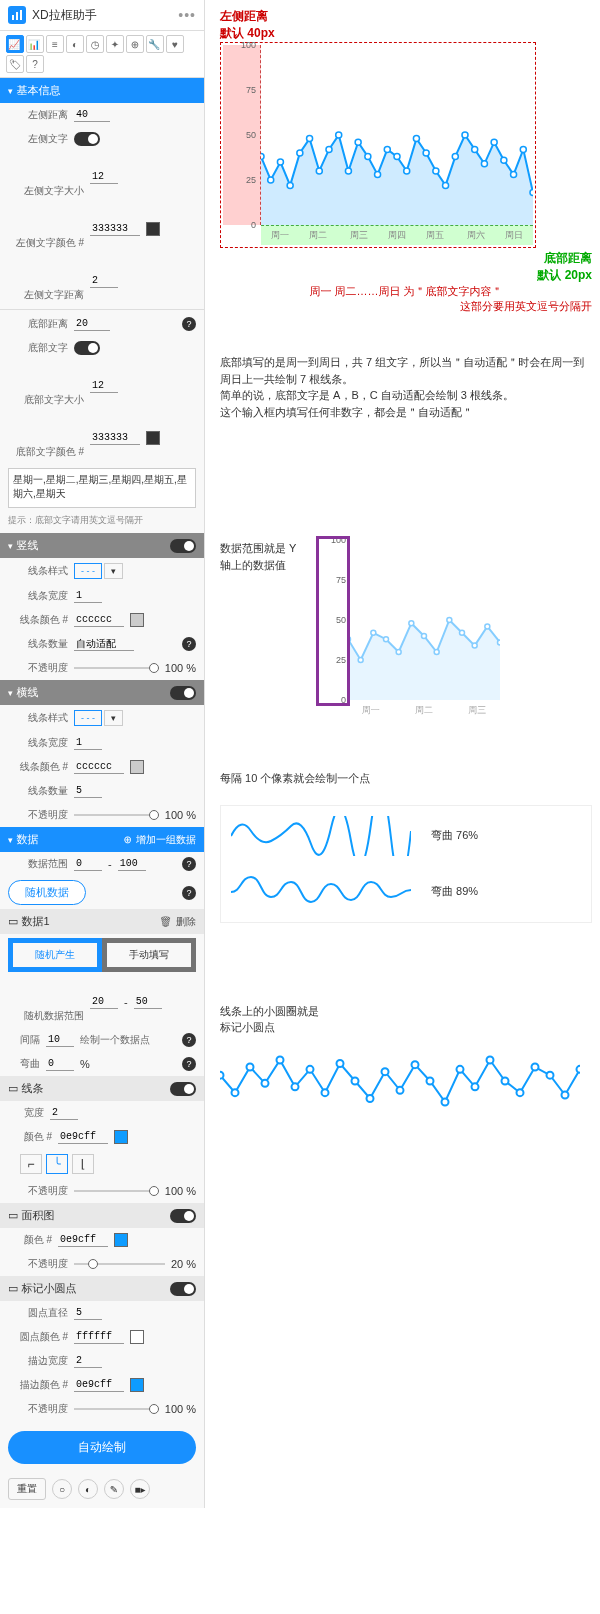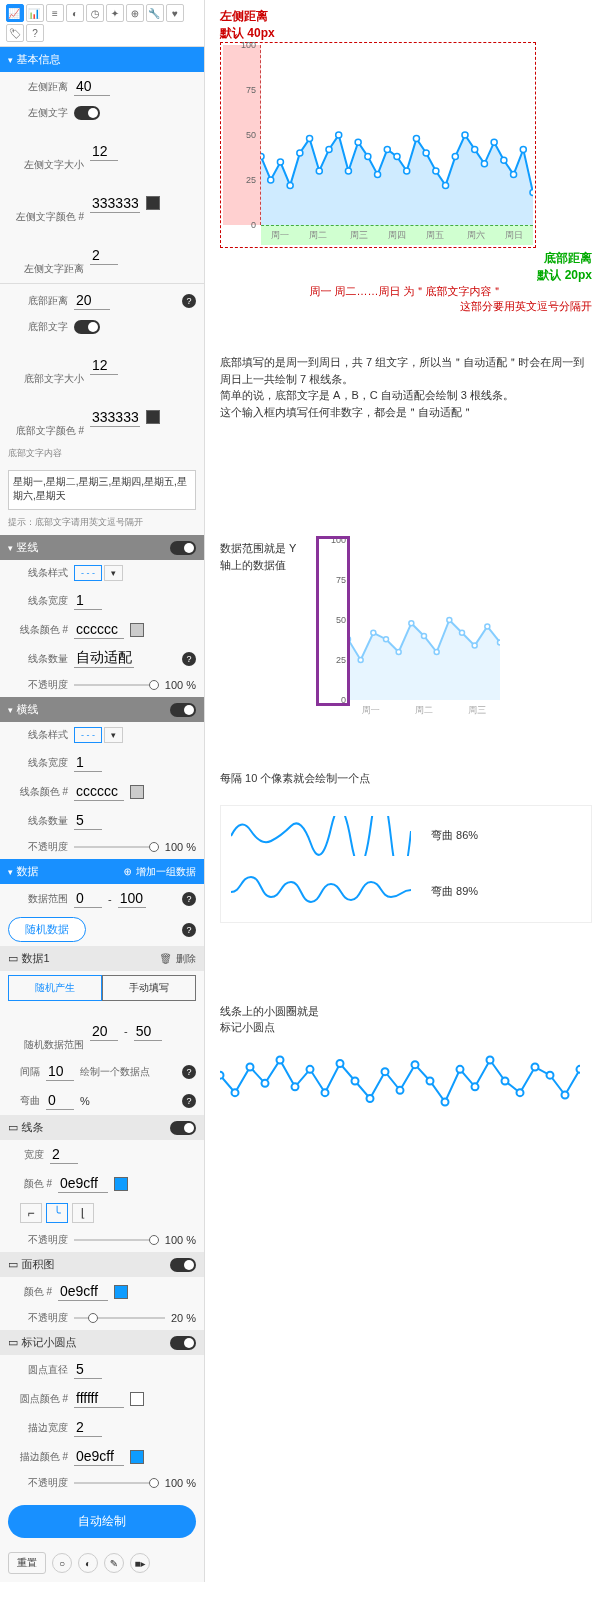--- a/index.html
+++ b/index.html
@@ -18,21 +18,21 @@
 
 .section-header { background: #888; color: #fff; padding: 5px 8px; display: flex; align-items: center; font-size: 11px; }
 .section-header.blue { background: #1890ff; }
 .section-header .chev { margin-right: 4px; font-size: 9px; }
 .section-header .sh-right { margin-left: auto; display: flex; align-items: center; gap: 4px; }
 .section-header.sub { background: #e8e8e8; color: #333; }
 
 .row { display: flex; align-items: center; padding: 5px 8px 5px 12px; gap: 6px; }
 .row .lbl { width: 56px; font-size: 10px; color: #666; text-align: right; }
 .row .lbl.wide { width: 72px; margin-top: 28px; }
-.row input[type=text] { width: 36px; border: none; border-bottom: 1px solid #999; background: transparent; font-size: 14px; padding: 1px 2px; }
+.row input[type=text] { width: 36px; border: none; border-bottom: 1px solid #999; background: transparent; font-size: 10px; padding: 1px 2px; font-family: Liberation Mono, monospace; }
 .row input.narrow { width: 28px; }
 .row input.wider { width: 50px; }
 
 .toggle { width: 26px; height: 14px; border-radius: 7px; background: #ccc; position: relative; cursor: pointer; }
 .toggle.on { background: #333; }
 .toggle::after { content: ''; position: absolute; width: 10px; height: 10px; background: #fff; border-radius: 50%; top: 2px; left: 2px; transition: left .1s; }
 .toggle.on::after { left: 14px; }
 
 .swatch { width: 14px; height: 14px; border: 1px solid #666; display: inline-block; }
 .help { width: 14px; height: 14px; border-radius: 50%; background: #333; color: #fff; display: inline-flex; align-items: center; justify-content: center; font-size: 9px; margin-left: auto; cursor: pointer; }
@@ -49,21 +49,21 @@
 
 .bottom-bar { display: flex; gap: 6px; padding: 8px; align-items: center; }
 .bottom-bar .btn-sm { border: 1px solid #ccc; padding: 3px 8px; border-radius: 3px; font-size: 10px; cursor: pointer; }
 .bottom-bar .circ { width: 20px; height: 20px; border: 1px solid #ccc; border-radius: 50%; display: flex; align-items: center; justify-content: center; font-size: 10px; cursor: pointer; }
 
 .style-select { display: flex; gap: 2px; }
 .style-opt { border: 1px solid #ccc; padding: 2px 6px; font-size: 9px; cursor: pointer; }
 .style-opt.active { border-color: #1890ff; color: #1890ff; }
 
 .tab-row { display: flex; margin: 4px 8px; }
-.tab-row .t { flex: 1; text-align: center; padding: 5px; border: 1px solid #737373; font-size: 10px; cursor: pointer; }
+.tab-row .t { flex: 1; text-align: center; padding: 5px; border: 5px solid #737373; font-size: 10px; cursor: pointer; }
 .tab-row .t.active { color: #1890ff; border-color: #1890ff; }
 
 .corner-btns { display: flex; gap: 4px; margin-left: 8px; }
 .corner-btn { width: 22px; height: 20px; border: 1px solid #ccc; display: flex; align-items: center; justify-content: center; cursor: pointer; font-size: 12px; }
 .corner-btn.active { border-color: #1890ff; color: #1890ff; }
 
 .add-data { display: flex; align-items: center; gap: 3px; cursor: pointer; font-size: 10px; }
 .anno-text { font-size: 11px; color: #333; line-height: 1.5; }
 .anno-title { color: #c00; font-weight: bold; font-size: 12px; }
 .anno-green { color: #0a0; font-weight: bold; font-size: 12px; }
@@ -85,20 +85,31 @@
 
 hr.sep { border: none; border-top: 1px solid #ddd; margin: 2px 0; }
 
 .del-icon { display: inline-flex; align-items: center; gap: 2px; font-size: 10px; color: #555; cursor: pointer; }
 </style>
 </head>
 <body>
 
 <div class="panel">
 
+  <div class="header">
+    <div class="logo">
+      <svg width="12" height="12" viewBox="0 0 12 12">
+          <rect x="1" y="6" width="2" height="5" fill="#fff"></rect>
+          <rect x="5" y="3" width="2" height="8" fill="#fff"></rect>
+          <rect x="9" y="1" width="2" height="10" fill="#fff"></rect>
+        </svg>
+    </div>
+    <div class="title">XD拉框助手</div>
+    <div class="more">•••</div>
+  </div>
 
   <div class="tabs">
     <div class="tab active">📈</div>
     <div class="tab">📊</div>
     <div class="tab">≡</div>
     <div class="tab">◐</div>
     <div class="tab">◷</div>
     <div class="tab">✦</div>
     <div class="tab">⊕</div>
     <div class="tab">🔧</div>
@@ -146,21 +157,20 @@
   </div>
   <div class="row">
     <span class="lbl wide">底部文字大小</span>
     <input type="text" class="narrow" value="12" style="">
   </div>
   <div class="row">
     <span class="lbl wide">底部文字颜色 #</span>
     <input type="text" class="wider" value="333333" style="">
     <span class="swatch" style="background:#333333"></span>
   </div>
-  <div class="hint" style="padding-top:4px">底部文字内容</div>
   <div class="textarea">星期一,星期二,星期三,星期四,星期五,星期六,星期天</div>
   <div class="hint">提示：底部文字请用英文逗号隔开</div>
 
   <div class="section-header">
     <span class="chev">▾</span>
     <span>竖线</span>
     <div class="sh-right">
         <div class="toggle on"></div>
       </div>
   </div>
@@ -495,21 +505,21 @@
 
 
   <div class="anno-block anno-text" style="margin-top:50px">每隔 10 个像素就会绘制一个点</div>
 
   <div class="anno-block">
     <div class="curve-samples">
       <div class="curve-row">
         <svg viewBox="0 0 180 40">
             <path d="M0,20 Q10,0 20,15 T40,25 T60,10 T80,28 T100,12 T120,25 T140,8 T160,22 T180,15" fill="none" stroke="#0e9cff" stroke-width="2"></path>
           </svg>
-        <span class="curve-lbl">弯曲 86%</span>
+        <span class="curve-lbl">弯曲 76%</span>
       </div>
       <div class="curve-row">
         <svg viewBox="0 0 180 40">
             <path d="M0,20 C10,20 10,5 20,5 S30,25 40,25 S50,10 60,10 S70,30 80,30 S90,12 100,12 S110,28 120,28 S130,10 140,10 S150,25 160,25 S170,18 180,18" fill="none" stroke="#0e9cff" stroke-width="2"></path>
           </svg>
         <span class="curve-lbl">弯曲 89%</span>
       </div>
     </div>
   </div>
 

